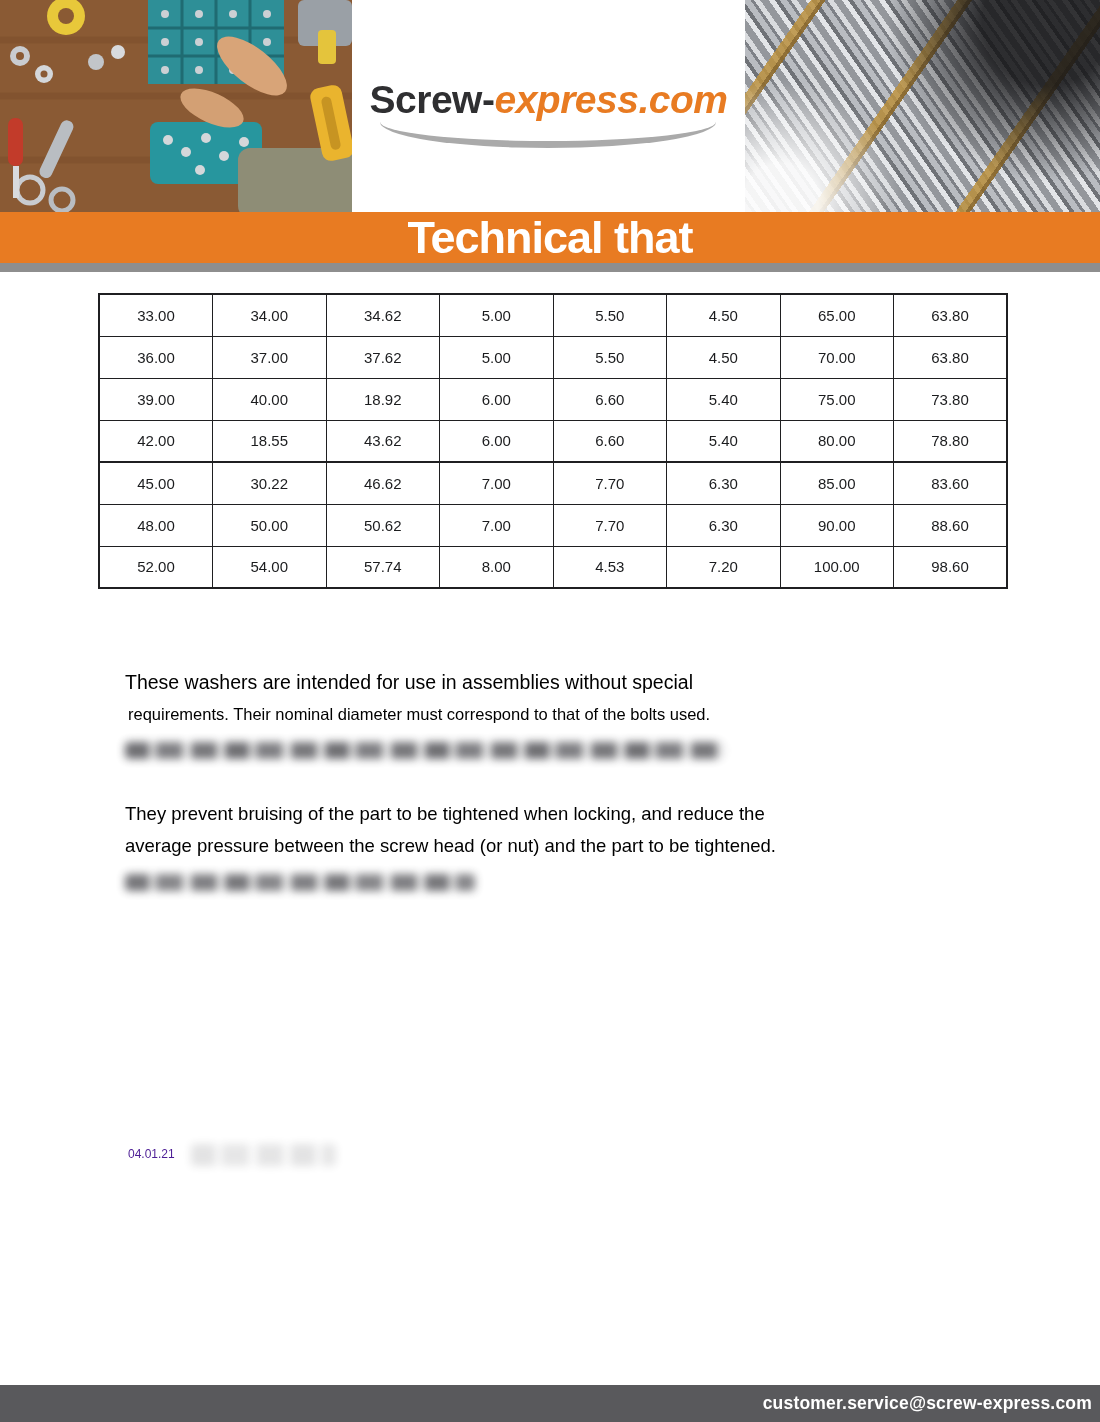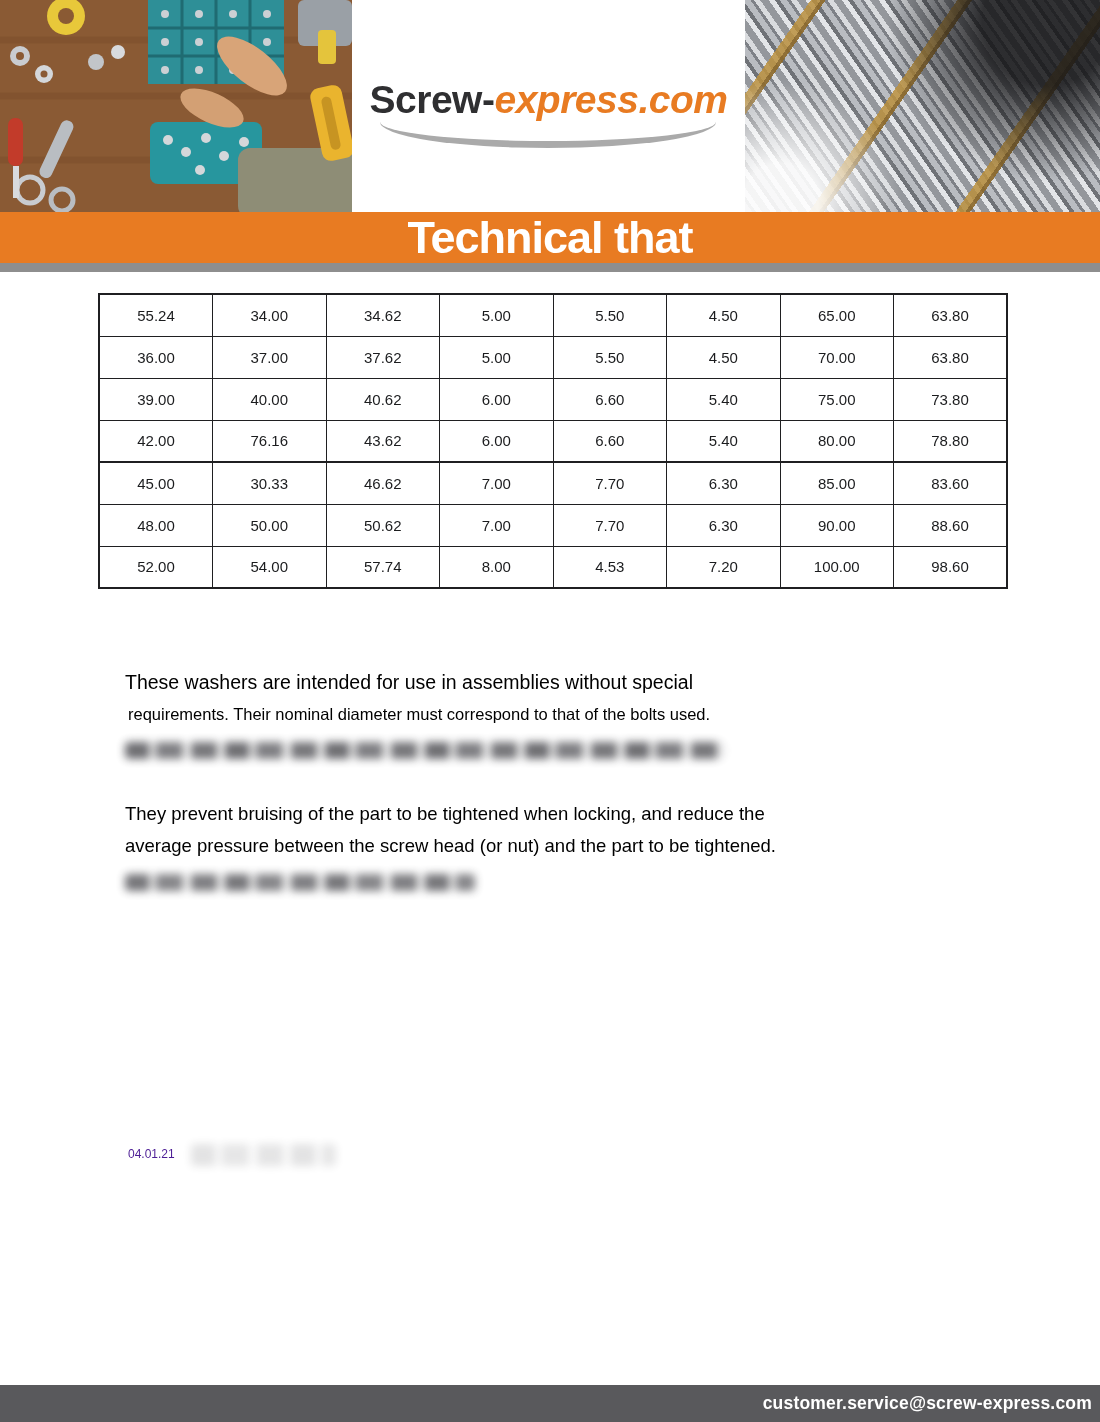--- a/index.html
+++ b/index.html
@@ -138,21 +138,21 @@
   </div>
 
   <div class="banner">
     <h1>Technical that</h1>
   </div>
   <div class="banner-shadow"></div>
 
   <table class="spec-table">
     <tbody>
         <tr>
-          <td>55.24</td>
+          <td>33.00</td>
           <td>34.00</td>
           <td>34.62</td>
           <td>5.00</td>
           <td>5.50</td>
           <td>4.50</td>
           <td>65.00</td>
           <td>63.80</td>
         </tr>
         <tr>
           <td>36.00</td>
@@ -160,40 +160,40 @@
           <td>37.62</td>
           <td>5.00</td>
           <td>5.50</td>
           <td>4.50</td>
           <td>70.00</td>
           <td>63.80</td>
         </tr>
         <tr>
           <td>39.00</td>
           <td>40.00</td>
-          <td>40.62</td>
+          <td>18.92</td>
           <td>6.00</td>
           <td>6.60</td>
           <td>5.40</td>
           <td>75.00</td>
           <td>73.80</td>
         </tr>
         <tr>
           <td>42.00</td>
-          <td>76.16</td>
+          <td>18.55</td>
           <td>43.62</td>
           <td>6.00</td>
           <td>6.60</td>
           <td>5.40</td>
           <td>80.00</td>
           <td>78.80</td>
         </tr>
         <tr>
           <td>45.00</td>
-          <td>30.33</td>
+          <td>30.22</td>
           <td>46.62</td>
           <td>7.00</td>
           <td>7.70</td>
           <td>6.30</td>
           <td>85.00</td>
           <td>83.60</td>
         </tr>
         <tr>
           <td>48.00</td>
           <td>50.00</td>

